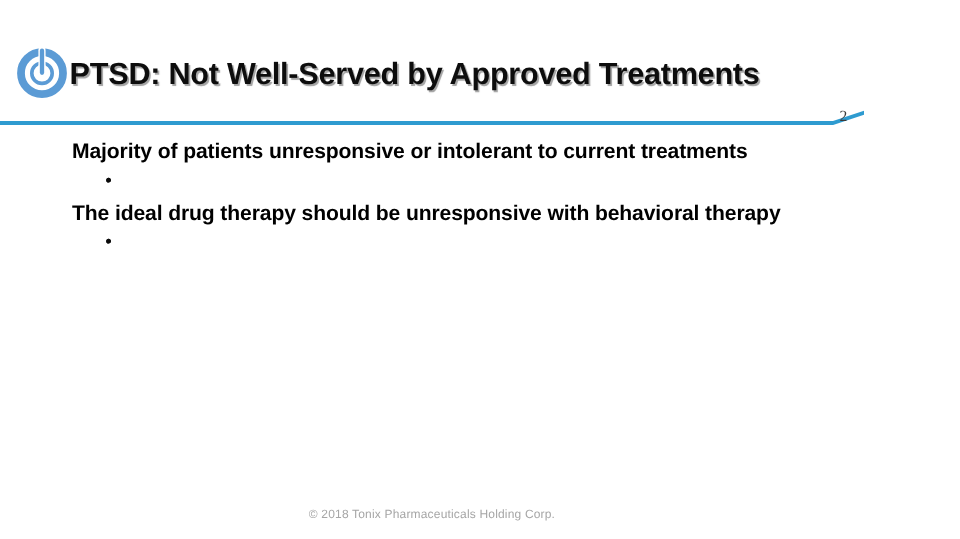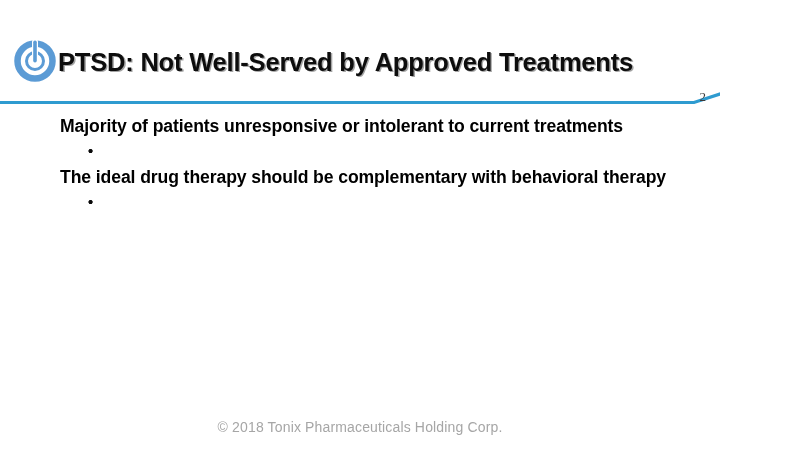--- a/index.html
+++ b/index.html
@@ -101,21 +101,21 @@
 
   .section-gap-1 .bullet { margin-bottom: 5px; }
 
   
   .footer {
     position: absolute;
     left: 0;
     right: 0;
     bottom: 14px;
     text-align: center;
-    font-size: 14px;
+    font-size: 10px;
     color: #a6a6a6;
     letter-spacing: 0.15px;
   }
 </style>
 </head>
 <body>
 
 <div class="slide">
 
   <div class="logo">
@@ -147,21 +147,21 @@
         <li class="bullet">
           <span class="dot">•</span>
         </li>
         <li class="bullet">
           <span class="dot">•</span>
         </li>
       </ul>
     </div>
 
     <div class="section">
-      <div class="section-heading">The ideal drug therapy should be complementary with behavioral therapy</div>
+      <div class="section-heading">The ideal drug therapy should be unresponsive with behavioral therapy</div>
       <ul class="bullets">
         <li class="bullet">
           <span class="dot">•</span>
         </li>
         <li class="bullet">
           <span class="dot">•</span>
         </li>
       </ul>
     </div>
 

